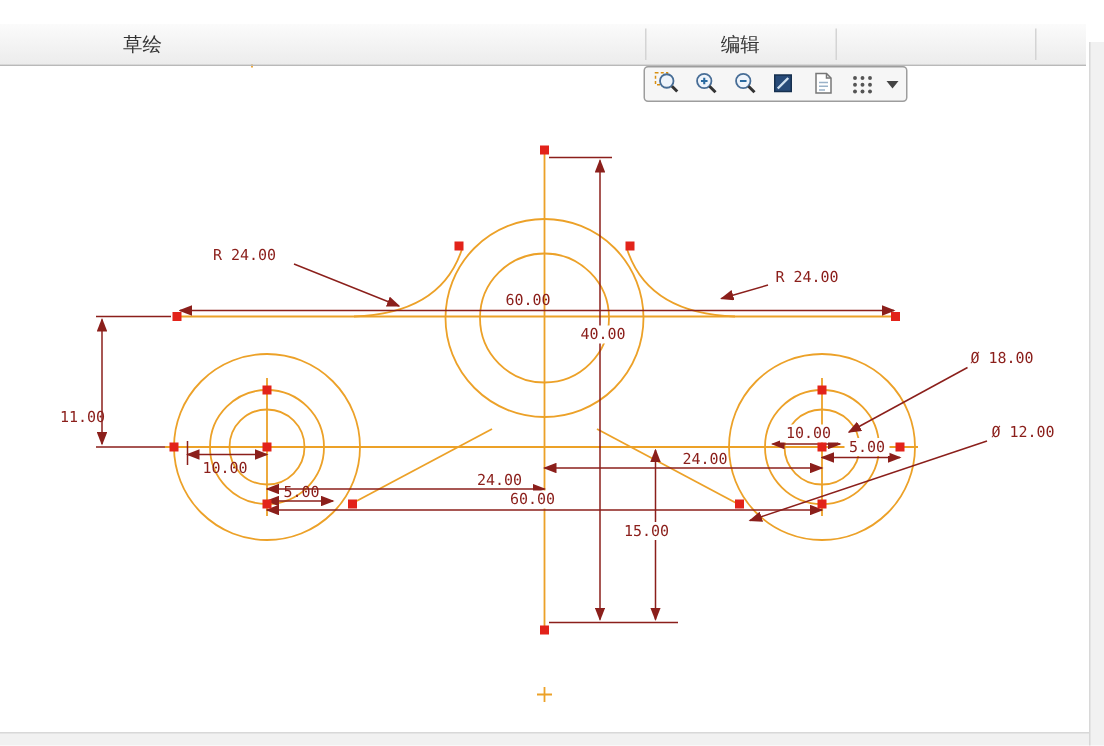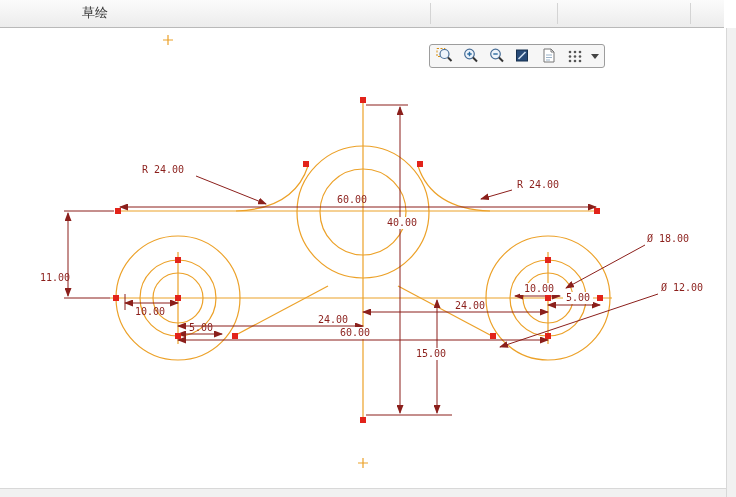--- a/index.html
+++ b/index.html
@@ -5,25 +5,24 @@
   * { margin:0; padding:0; box-sizing:border-box; }
   html,body { width:736px; height:497px; }
   body {
     position:relative;
     font-family:"Liberation Sans", sans-serif;
     background:#ffffff;
     overflow:hidden;
   }
   
   .ribbon {
-    position:absolute; top:0; left:0; width:724px; height:28px;
+    position:absolute; top:16px; left:0; width:724px; height:28px;
     background:linear-gradient(#fbfbfb,#ececec);
     border-bottom:1px solid #b9b9b9;
     z-index:5;
-    font-family:Liberation Mono, monospace;
   }
   .tab {
     position:absolute; top:0; height:27px; line-height:27px;
     font-size:13px; color:#333; text-align:center; cursor:default;
     white-space:nowrap;
   }
   .tab .dd { font-size:8px; color:#444; margin-left:4px; vertical-align:1px; }
   .sep { position:absolute; top:3px; height:21px; width:1px; background:#d4d4d4; }
   
   .viewbar {
@@ -155,20 +154,23 @@
     <rect x="490" y="333" width="6" height="6"></rect>
     <rect x="113" y="295" width="6" height="6"></rect>
   </g>
 </svg>
 
 <div class="ribbon">
   <div class="tab" style="left:60px; width:70px;">
     <span>草绘</span>
   </div>
   <div class="sep" style="left:430px;"></div>
+  <div class="tab" style="left:430px; width:127px;">
+    <span>编辑</span>
+  </div>
   <div class="sep" style="left:557px;"></div>
   <div class="sep" style="left:690px;"></div>
 </div>
 
 <div class="viewbar">
   <div class="vbtn">
     <svg width="18" height="18" viewBox="0 0 18 18">
       <rect x="1" y="1.5" width="8" height="8" fill="none" stroke="#d88f10" stroke-width="1" stroke-dasharray="2 1.5"></rect>
       <circle cx="8.5" cy="7" r="4.5" fill="#eef4fb" stroke="#476d96" stroke-width="1.2"></circle>
       <line x1="12" y1="10.5" x2="15.5" y2="14" stroke="#333" stroke-width="2"></line>

